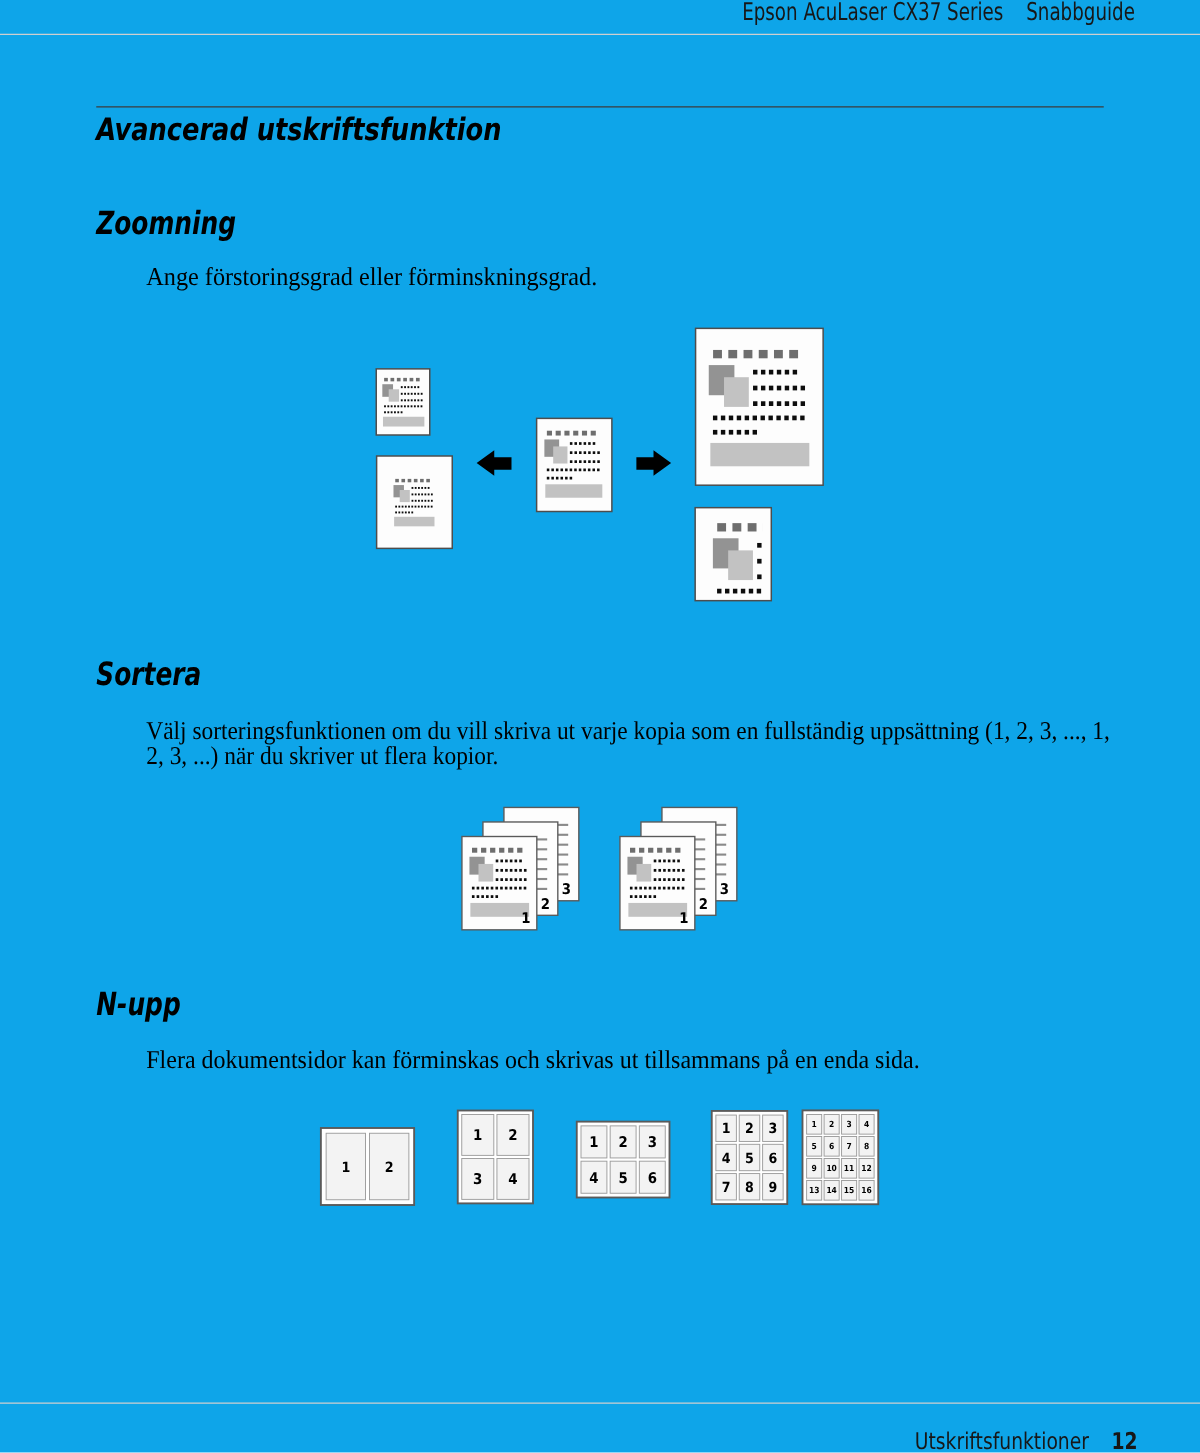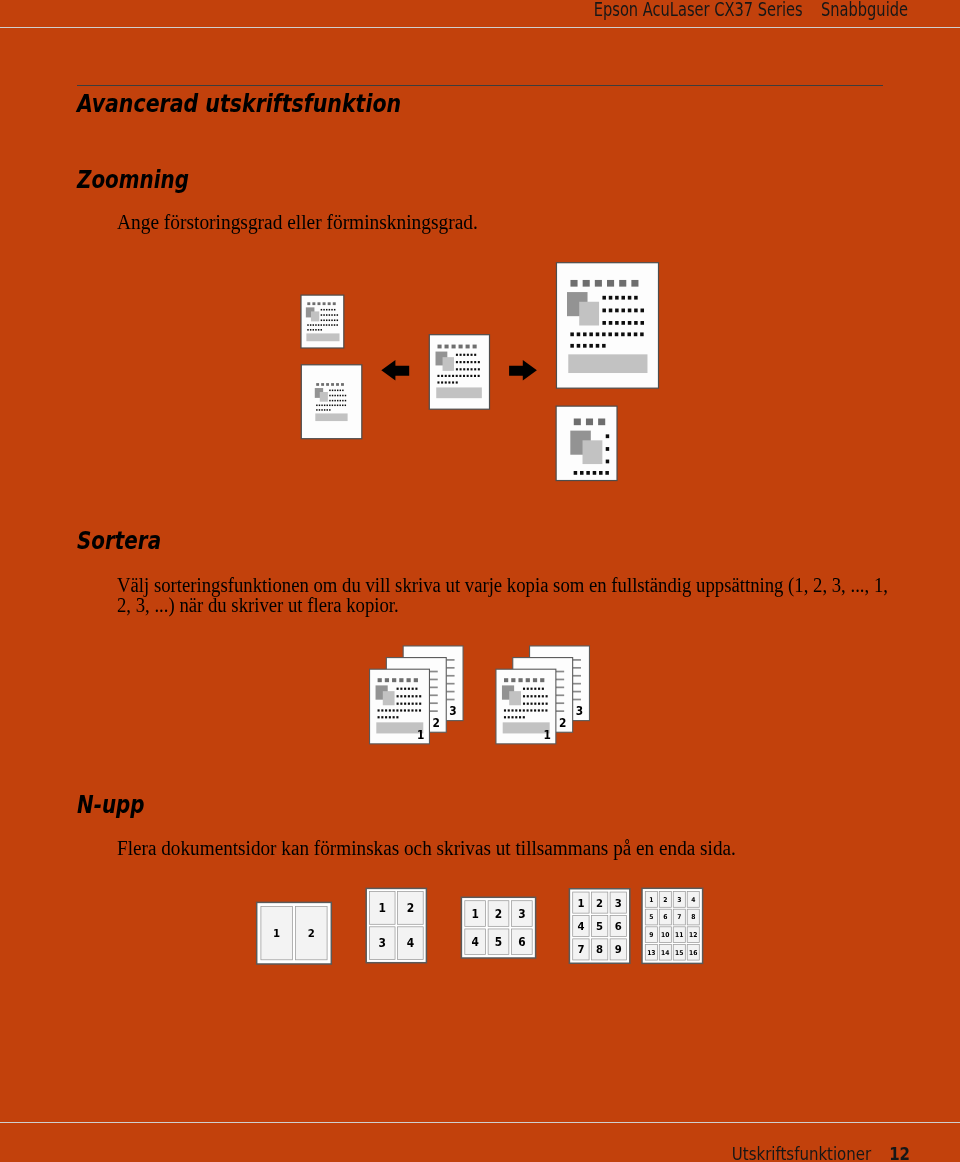--- a/index.html
+++ b/index.html
@@ -1,20 +1,20 @@
 <!DOCTYPE html>
 <html><head>
 <meta charset="utf-8">
 <title>Epson AcuLaser CX37 Series Snabbguide</title>
 <style>
   html,body{margin:0;padding:0;background:#fff;}
   body{width:960px;height:1162px;overflow:hidden;
        font-family:"Liberation Sans",sans-serif;color:#000;
        -webkit-font-smoothing:antialiased;}
-  .page{position:relative;width:960px;height:1162px;background:#c2410c;}
+  .page{position:relative;width:960px;height:1162px;background:#0ea5e9;}
 
   .hdr-text{position:absolute;top:-2.2px;left:0;width:908px;text-align:right;
             font-family:"DejaVu Sans Condensed","DejaVu Sans",sans-serif;
             font-size:19.6px;color:#171717;white-space:pre;
             transform:scaleX(0.83);transform-origin:right top;}
   .hdr-text .guide{margin-left:22px;}
   .hdr-rule{position:absolute;left:0;top:27px;width:960px;height:1px;background:#cfcfcf;}
   .sec-rule{position:absolute;left:77px;top:85px;width:806px;height:1px;background:#3d3d3d;}
   .ftr-rule{position:absolute;left:0;top:1122px;width:960px;height:1px;background:#cfcfcf;}
   .ftr{position:absolute;top:1142.7px;left:0;width:910px;text-align:right;

